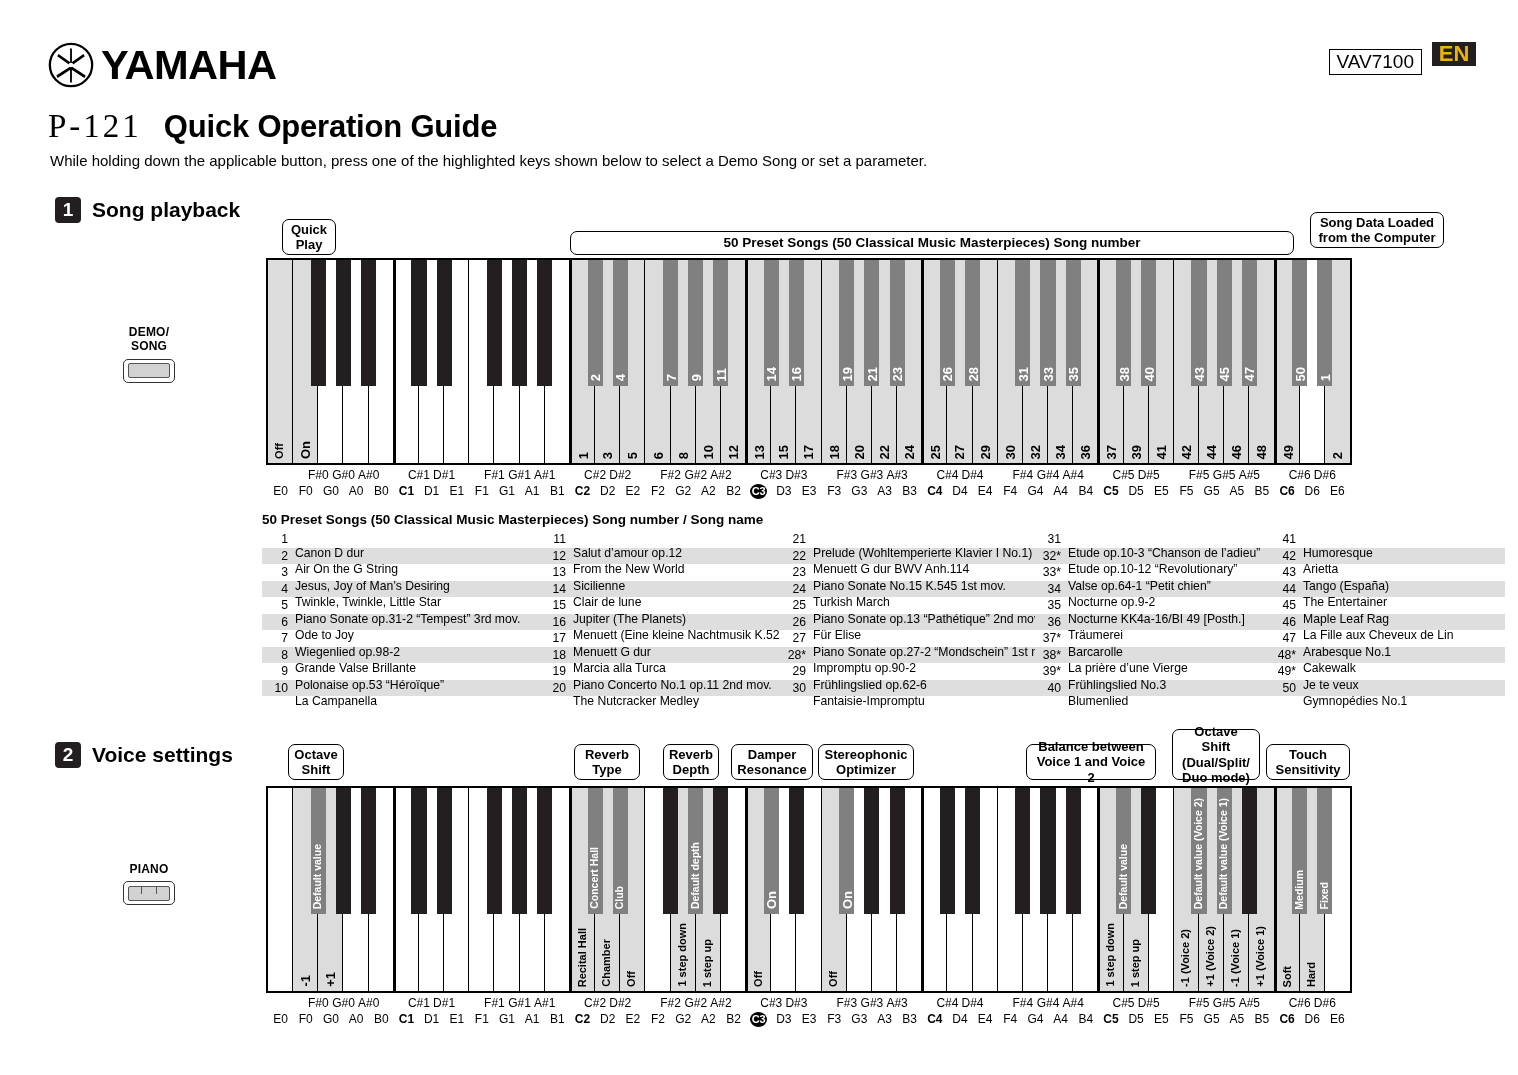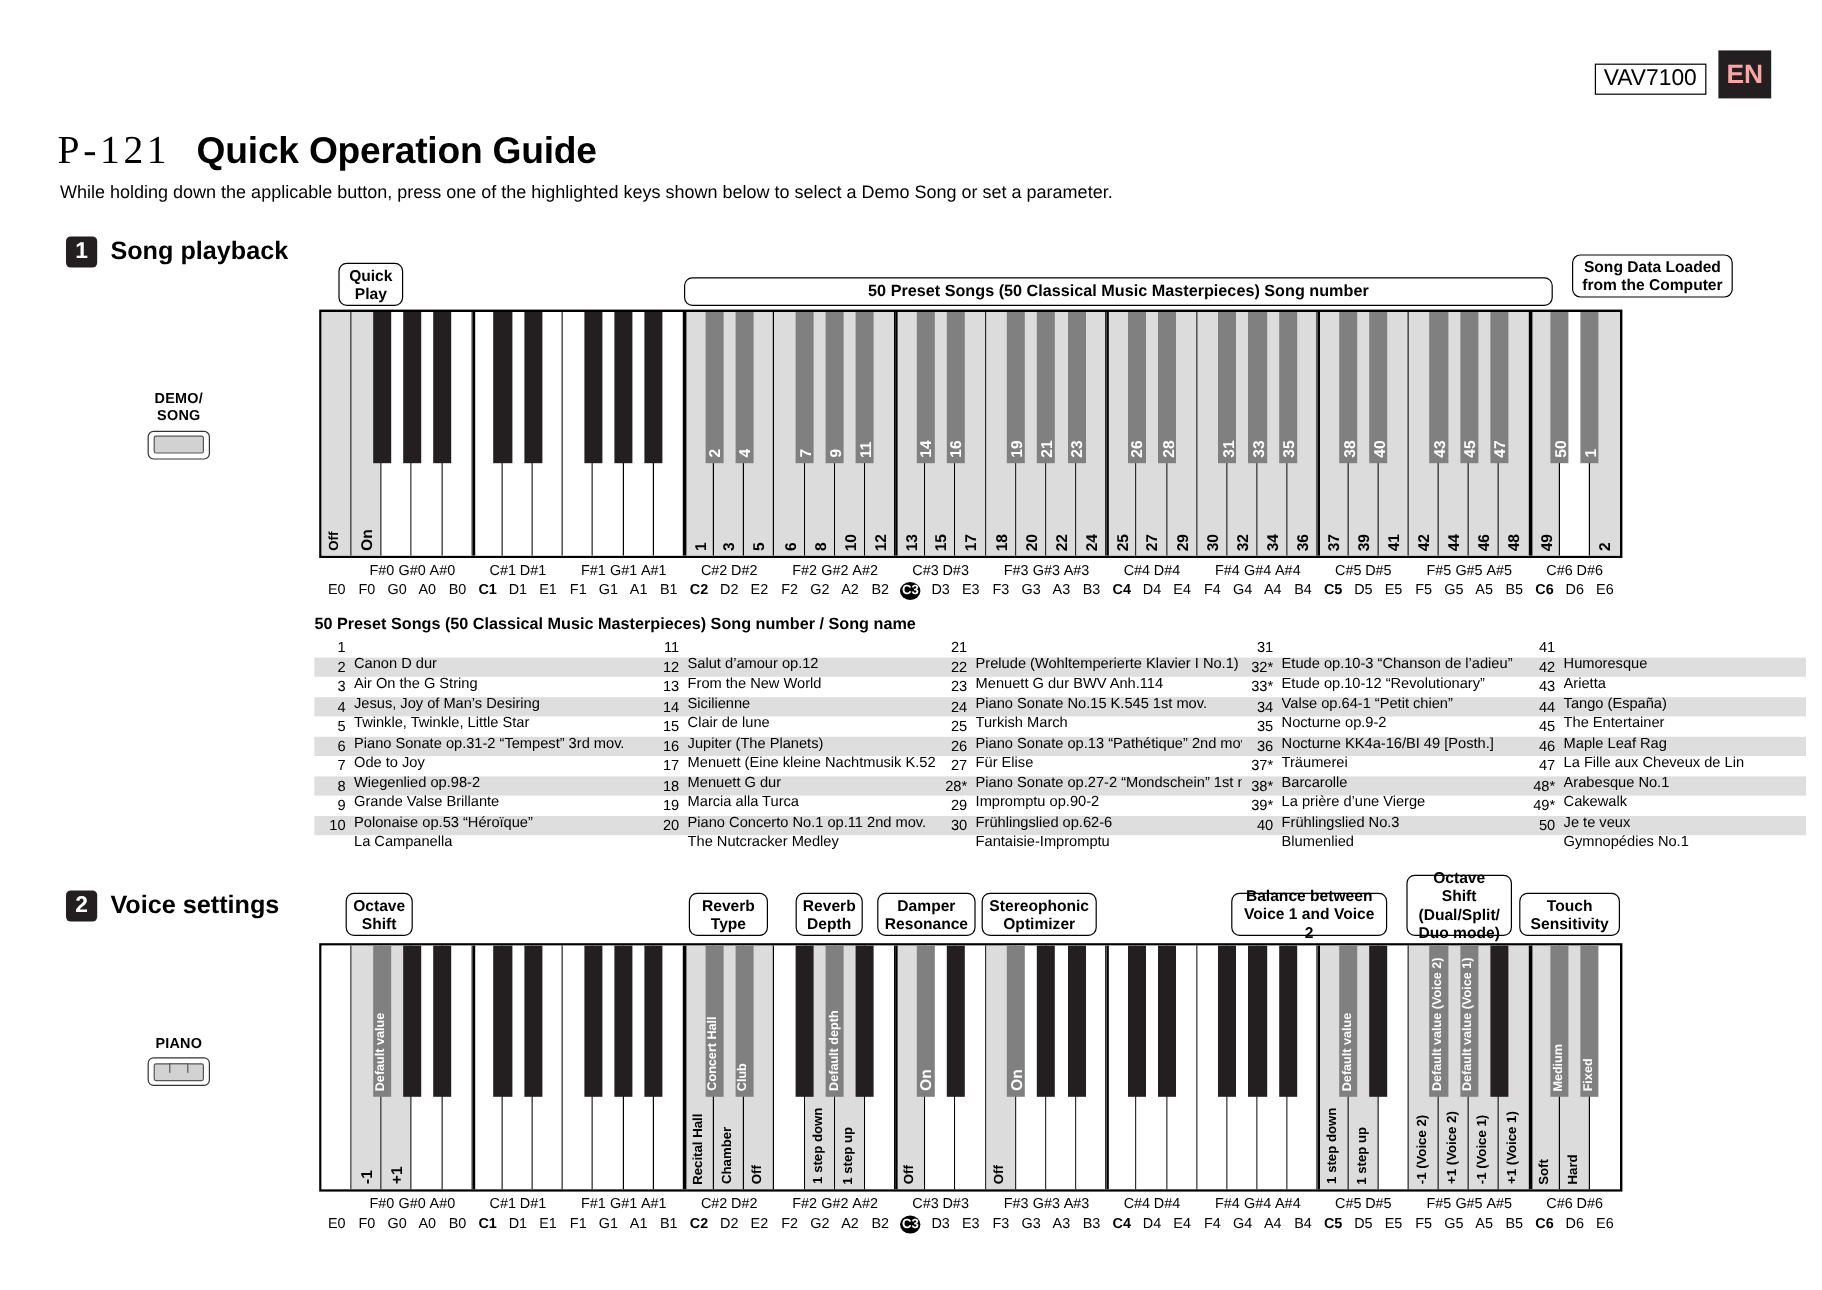--- a/index.html
+++ b/index.html
@@ -21,22 +21,22 @@
     font-weight:bold;font-size:40px;letter-spacing:-0.5px;
     transform:scaleX(1.04);transform-origin:left center;line-height:1;
   }
   .hdr-right{position:absolute;right:42px;top:40px;display:flex;align-items:flex-start;gap:10px;}
   .vav{
     border:1px solid #000;padding:2px 7px 3px;font-size:19px;line-height:1;
     align-self:center;margin-top:9px;letter-spacing:0px;
   }
   .credits{font-size:13.5px;line-height:1.38;text-align:right;padding-top:1px;}
   .en-badge{
-    background:#231f20;color:#fca5a5;font-weight:bold;font-size:22px;
-    width:44px;height:40px;display:flex;align-items:center;justify-content:center;
+    background:#231f20;color:#eab308;font-weight:bold;font-size:22px;
+    width:44px;height:24px;display:flex;align-items:center;justify-content:center;
     margin-top:2px;
   }
   
   .title-row{position:absolute;left:48px;top:108px;display:flex;align-items:baseline;gap:22px;}
   .model{font-family:"Liberation Serif", serif;font-size:33px;letter-spacing:3px;}
   .guide-title{font-size:31px;font-weight:bold;letter-spacing:-0.2px;}
   .subtitle{position:absolute;left:50px;top:152px;font-size:15px;}
   
   .sec-head{position:absolute;display:flex;align-items:center;gap:11px;}
   .sec-num{
@@ -111,20 +111,33 @@
   .song-row{display:flex;font-size:12.2px;height:16.5px;align-items:center;}
   .song-row.alt{background:#dedede;}
   .song-row .num{width:26px;text-align:right;padding-right:7px;flex:0 0 auto;}
   .song-row .nm{flex:1 1 auto;white-space:nowrap;overflow:hidden;margin-top:27px;}
   .footnote{font-size:10.5px;text-align:right;margin-top:6px;padding-right:4px;color:#000;}
 </style>
 </head>
 <body>
 
 <div class="hdr">
+  <div class="yamaha-logo">
+    <svg class="mark" viewBox="0 0 100 100">
+      <circle cx="50" cy="50" r="46" fill="none" stroke="#000" stroke-width="5"></circle>
+      <g fill="#000">
+        <path d="M48 14 L52 14 L52 50 L48 50 Z"></path>
+        <path d="M50 52 L20 31 L23 26 L50 45 L77 26 L80 31 Z"></path>
+        <path d="M50 52 L18 73 L21 78 L50 59 L79 78 L82 73 Z"></path>
+        <path d="M48 54 L52 54 L52 88 L48 88 Z"></path>
+      </g>
+      <circle cx="50" cy="50" r="5" fill="#fff"></circle>
+    </svg>
+    <span class="wordmark">YAMAHA</span>
+  </div>
   <div class="hdr-right">
     <div class="vav">VAV7100</div>
     <div class="en-badge">EN</div>
   </div>
 </div>
 
 <div class="title-row">
   <span class="model">P-121</span>
   <span class="guide-title">Quick Operation Guide</span>
 </div>

